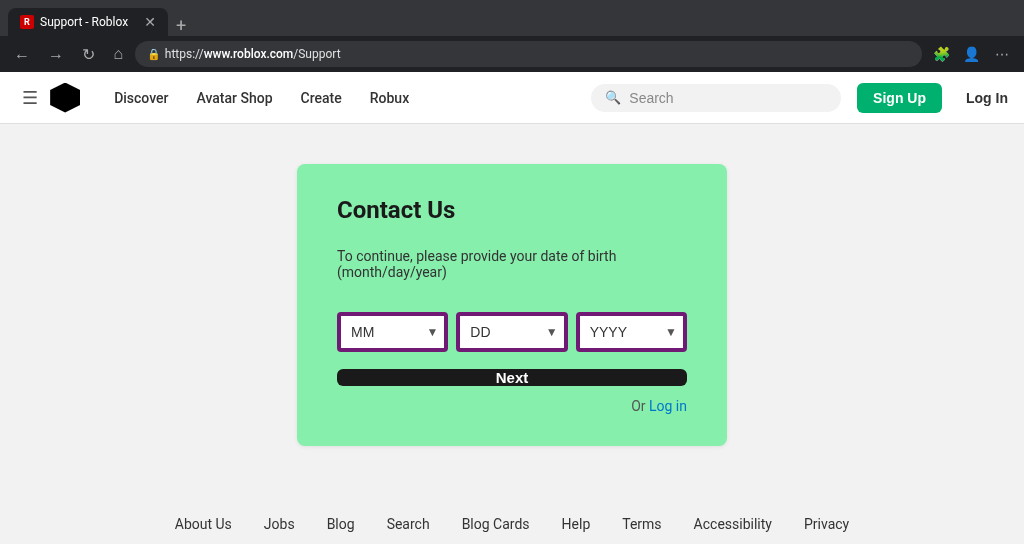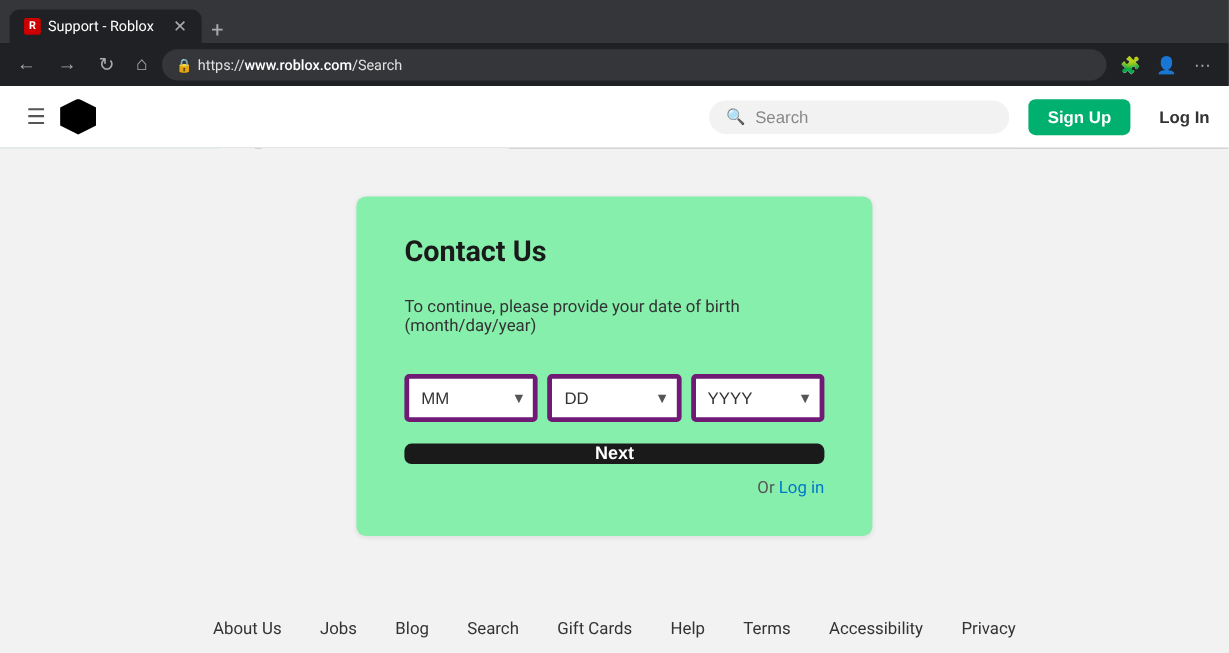--- a/index.html
+++ b/index.html
@@ -71,35 +71,41 @@
   </div>
   <div class="address-bar">
     <button class="nav-btn">←</button>
     <button class="nav-btn">→</button>
     <button class="nav-btn">↻</button>
     <button class="nav-btn">⌂</button>
     <div class="url-box">
       <span class="url-lock">🔒</span>
       <span class="url-text">https://</span>
         <span class="url-text url-domain">www.roblox.com</span>
-        <span class="url-text">/Search</span>
+        <span class="url-text">/Support</span>
     </div>
     <div class="toolbar-icons">
       <button class="toolbar-icon">🧩</button>
       <button class="toolbar-icon">👤</button>
       <button class="toolbar-icon">⋯</button>
     </div>
   </div>
 </div>
 
 <div class="page-wrapper">
 
   <nav class="site-nav">
     <span class="nav-hamburger">☰</span>
     <div class="nav-logo"></div>
+    <div class="nav-links">
+      <a class="nav-link">Discover</a>
+      <a class="nav-link">Avatar Shop</a>
+      <a class="nav-link">Create</a>
+      <a class="nav-link">Robux</a>
+    </div>
     <div class="nav-search">
       <span class="search-icon">🔍</span>
       <input class="search-input" type="text" placeholder="Search" style="">
     </div>
     <div class="nav-actions">
       <button class="btn-signup">Sign Up</button>
       <button class="btn-login">Log In</button>
     </div>
   </nav>
 
@@ -140,21 +146,21 @@
       </div>
     </div>
   </div>
 
   <footer class="footer">
     <div class="footer-links">
       <a class="footer-link">About Us</a>
       <a class="footer-link">Jobs</a>
       <a class="footer-link">Blog</a>
       <a class="footer-link">Search</a>
-      <a class="footer-link">Gift Cards</a>
+      <a class="footer-link">Blog Cards</a>
       <a class="footer-link">Help</a>
       <a class="footer-link">Terms</a>
       <a class="footer-link">Accessibility</a>
       <a class="footer-link">Privacy</a>
     </div>
     <p class="footer-copy">©2022 Roblox Corporation. Roblox, the Roblox logo and Powering Imagination are among our registered and unregistered trademarks in the U.S. and other countries.</p>
   </footer>
 </div>
 
 </body></html>

